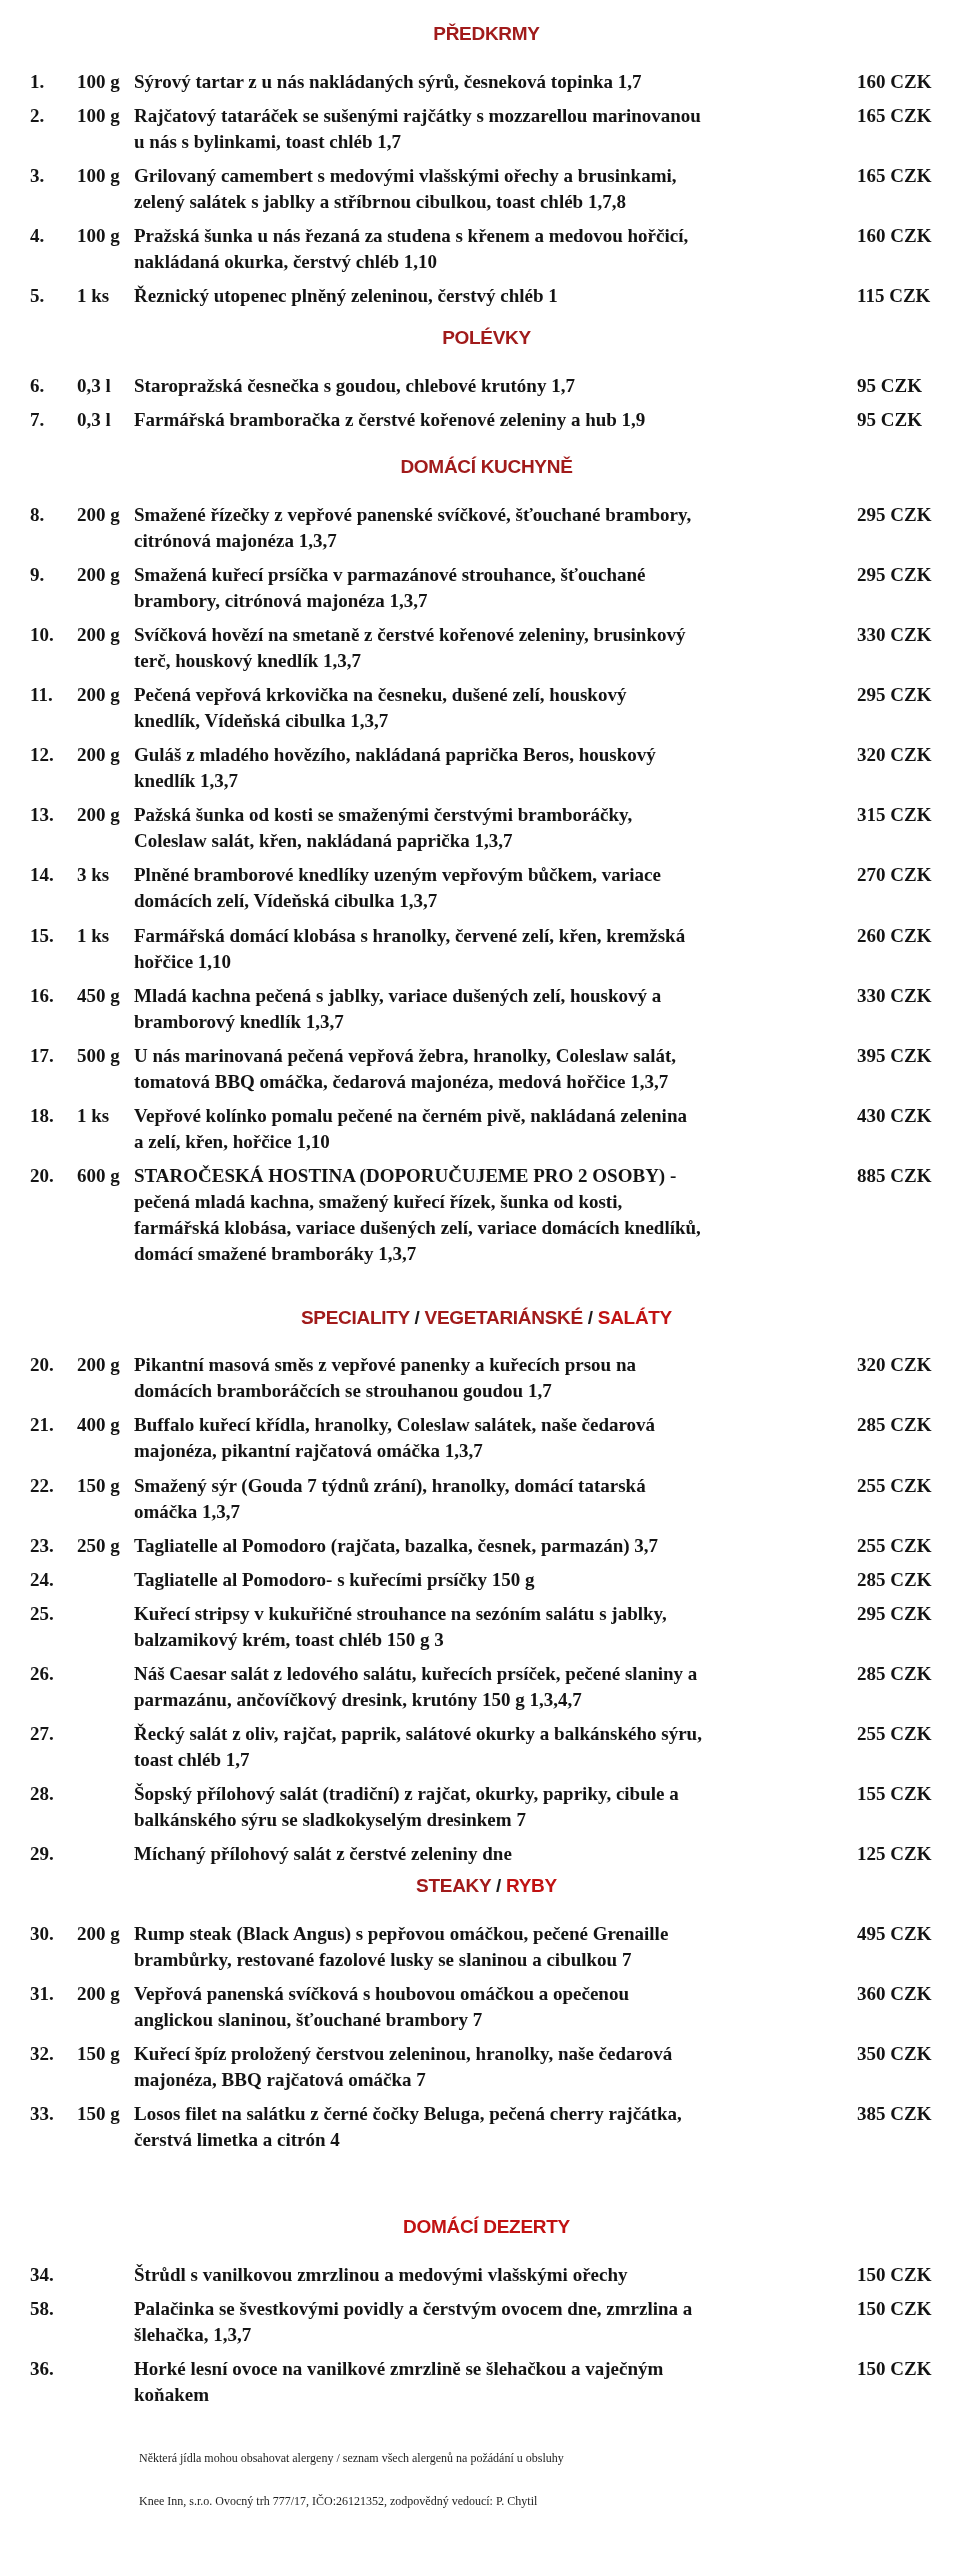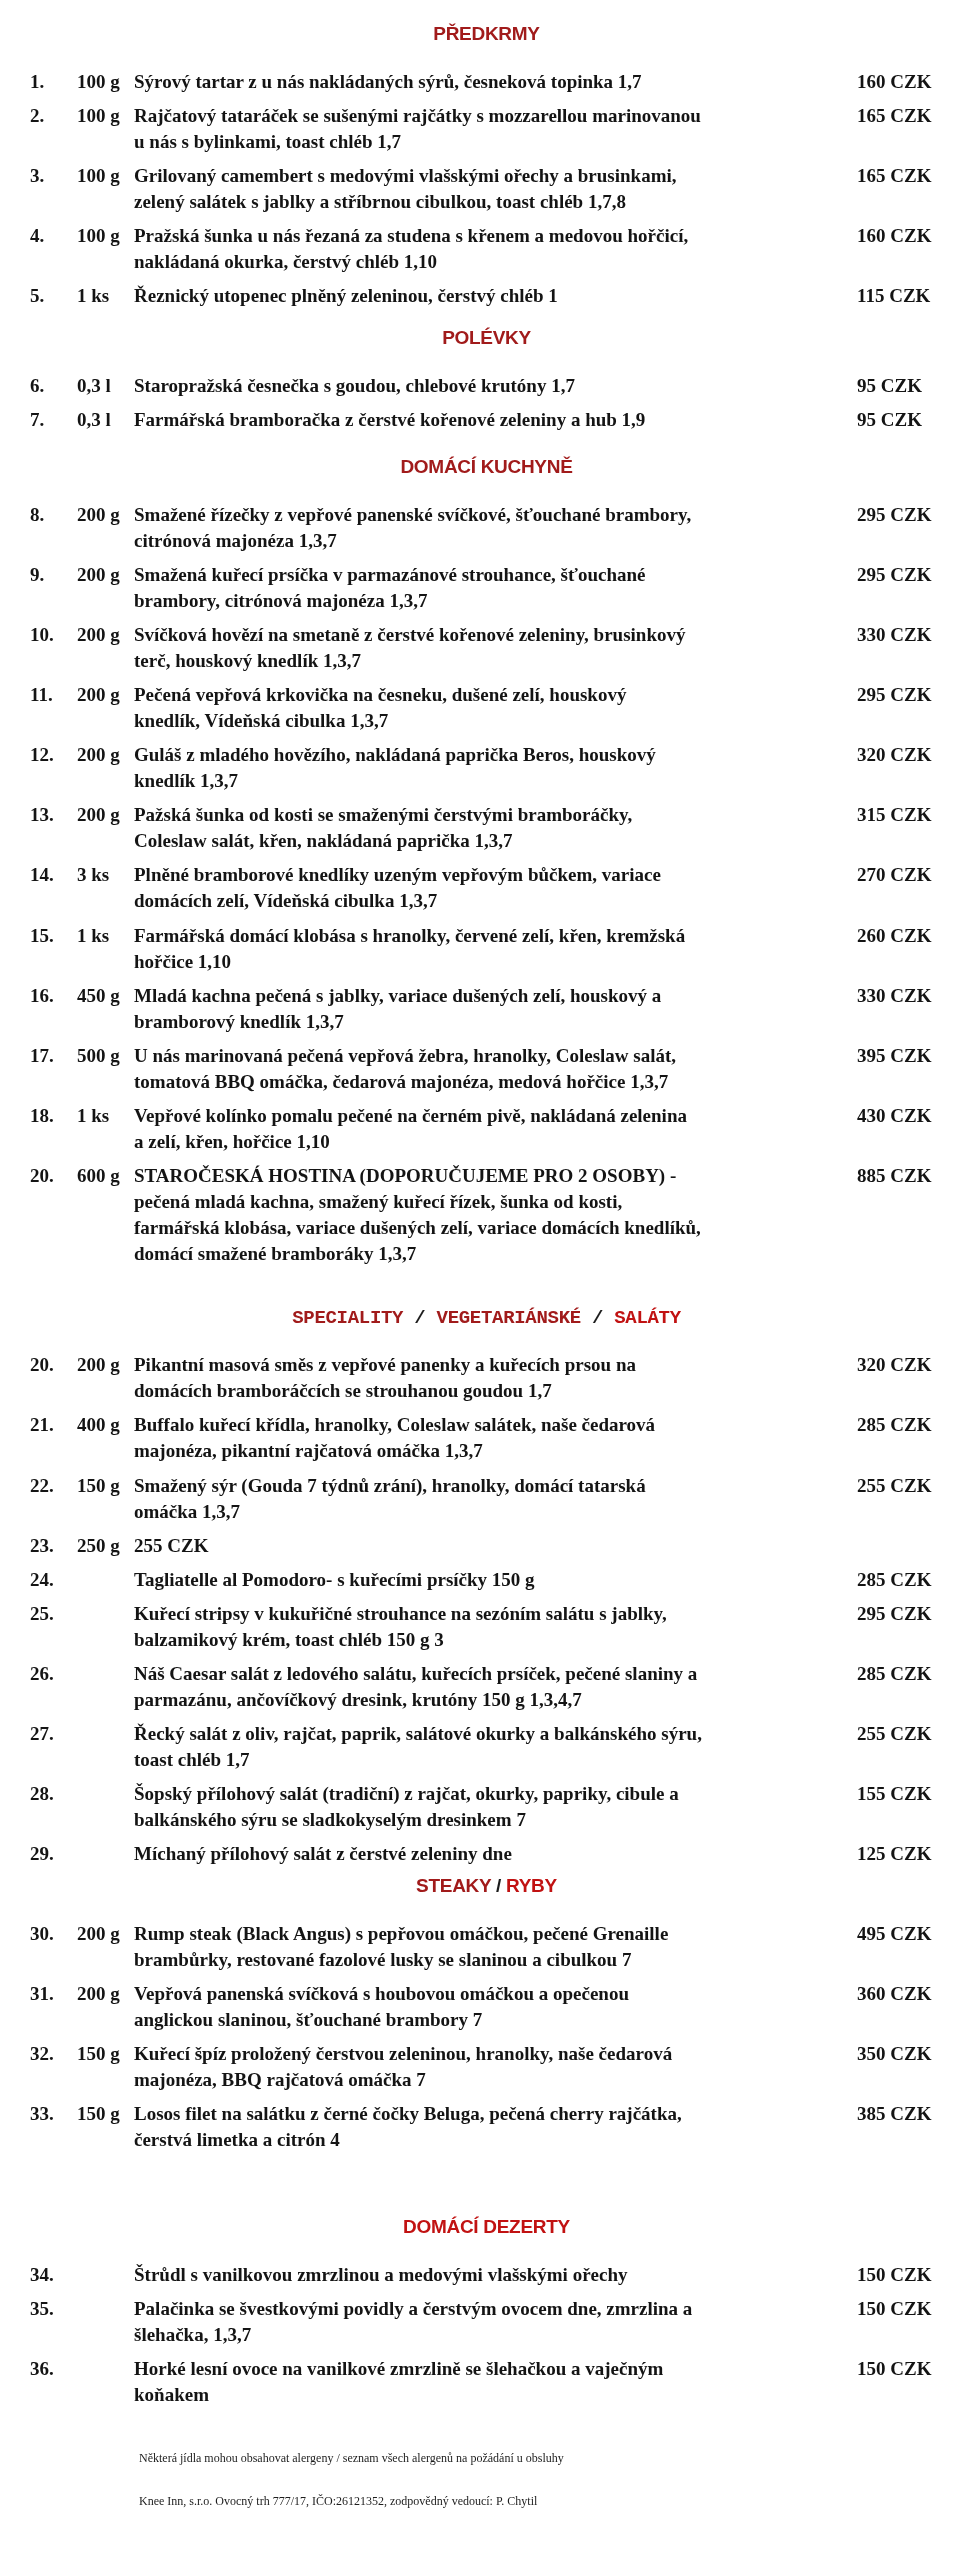--- a/index.html
+++ b/index.html
@@ -13,21 +13,21 @@
   .menu-section{margin:0;}
   .section-title{
     margin:0 0 23.5px 0;
     text-align:center;
     font-family:"Liberation Sans", sans-serif;
     font-size:19px;font-weight:700;letter-spacing:-0.3px;
   }
   .sec-predkrmy .section-title{margin-top:5.4px;}
   .sec-polevky .section-title{margin-top:18px;}
   .sec-domaci-kuchyne .section-title{margin-top:23.5px;}
-  .sec-speciality .section-title{margin-top:40px;font-family:Liberation Mono, monospace;}
+  .sec-speciality .section-title{margin-top:40px;}
   .sec-steaky-ryby .section-title{}
   .sec-domaci-dezerty .section-title{margin-top:63px;}
   .item{
     display:flex;align-items:flex-start;
     margin-bottom:8.1px;
     font-size:19px;font-weight:700;line-height:26px;
   }
   .col-num{flex:0 0 47px;}
   .col-qty{flex:0 0 57px;}
   .col-desc{flex:1 1 auto;white-space:pre-line;padding-right:11px;box-sizing:border-box;}
@@ -199,20 +199,21 @@
       <div class="item">
         <span class="col-num">22.</span>
         <span class="col-qty">150 g</span>
         <span class="col-desc">Smažený sýr (Gouda 7 týdnů zrání), hranolky, domácí tatarská
 omáčka 1,3,7</span>
         <span class="col-price">255 CZK</span>
       </div>
       <div class="item">
         <span class="col-num">23.</span>
         <span class="col-qty">250 g</span>
+        <span class="col-desc">Tagliatelle al Pomodoro (rajčata, bazalka, česnek, parmazán) 3,7</span>
         <span class="col-price">255 CZK</span>
       </div>
       <div class="item">
         <span class="col-num">24.</span>
         <span class="col-qty"></span>
         <span class="col-desc">Tagliatelle al Pomodoro- s kuřecími prsíčky 150 g</span>
         <span class="col-price">285 CZK</span>
       </div>
       <div class="item">
         <span class="col-num">25.</span>
@@ -282,21 +283,21 @@
     </section>
     <section class="menu-section sec-domaci-dezerty">
       <h2 class="section-title"><span style="color: rgb(193, 18, 18);">DOMÁCÍ DEZERTY</span></h2>
       <div class="item">
         <span class="col-num">34.</span>
         <span class="col-qty"></span>
         <span class="col-desc">Štrůdl s vanilkovou zmrzlinou a medovými vlašskými ořechy</span>
         <span class="col-price">150 CZK</span>
       </div>
       <div class="item">
-        <span class="col-num">35.</span>
+        <span class="col-num">58.</span>
         <span class="col-qty"></span>
         <span class="col-desc">Palačinka se švestkovými povidly a čerstvým ovocem dne, zmrzlina a
 šlehačka, 1,3,7</span>
         <span class="col-price">150 CZK</span>
       </div>
       <div class="item">
         <span class="col-num">36.</span>
         <span class="col-qty"></span>
         <span class="col-desc">Horké lesní ovoce na vanilkové zmrzlině se šlehačkou a vaječným
 koňakem</span>

